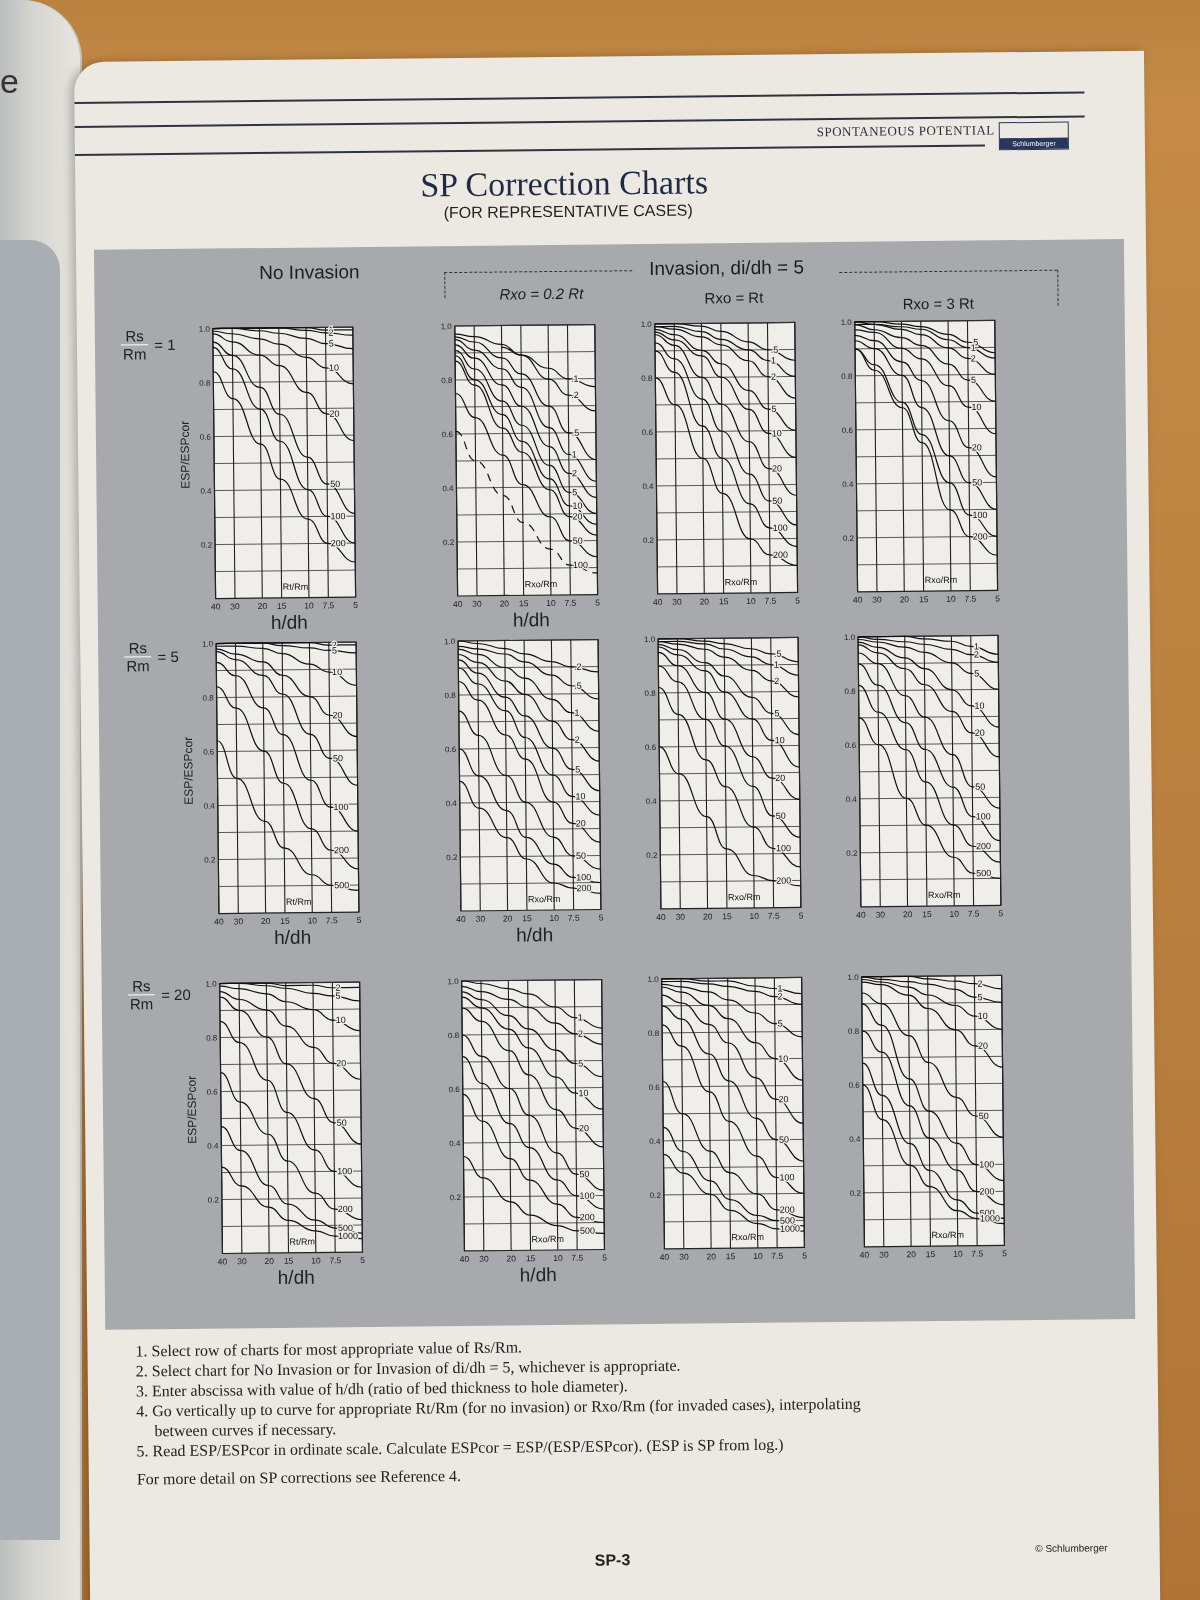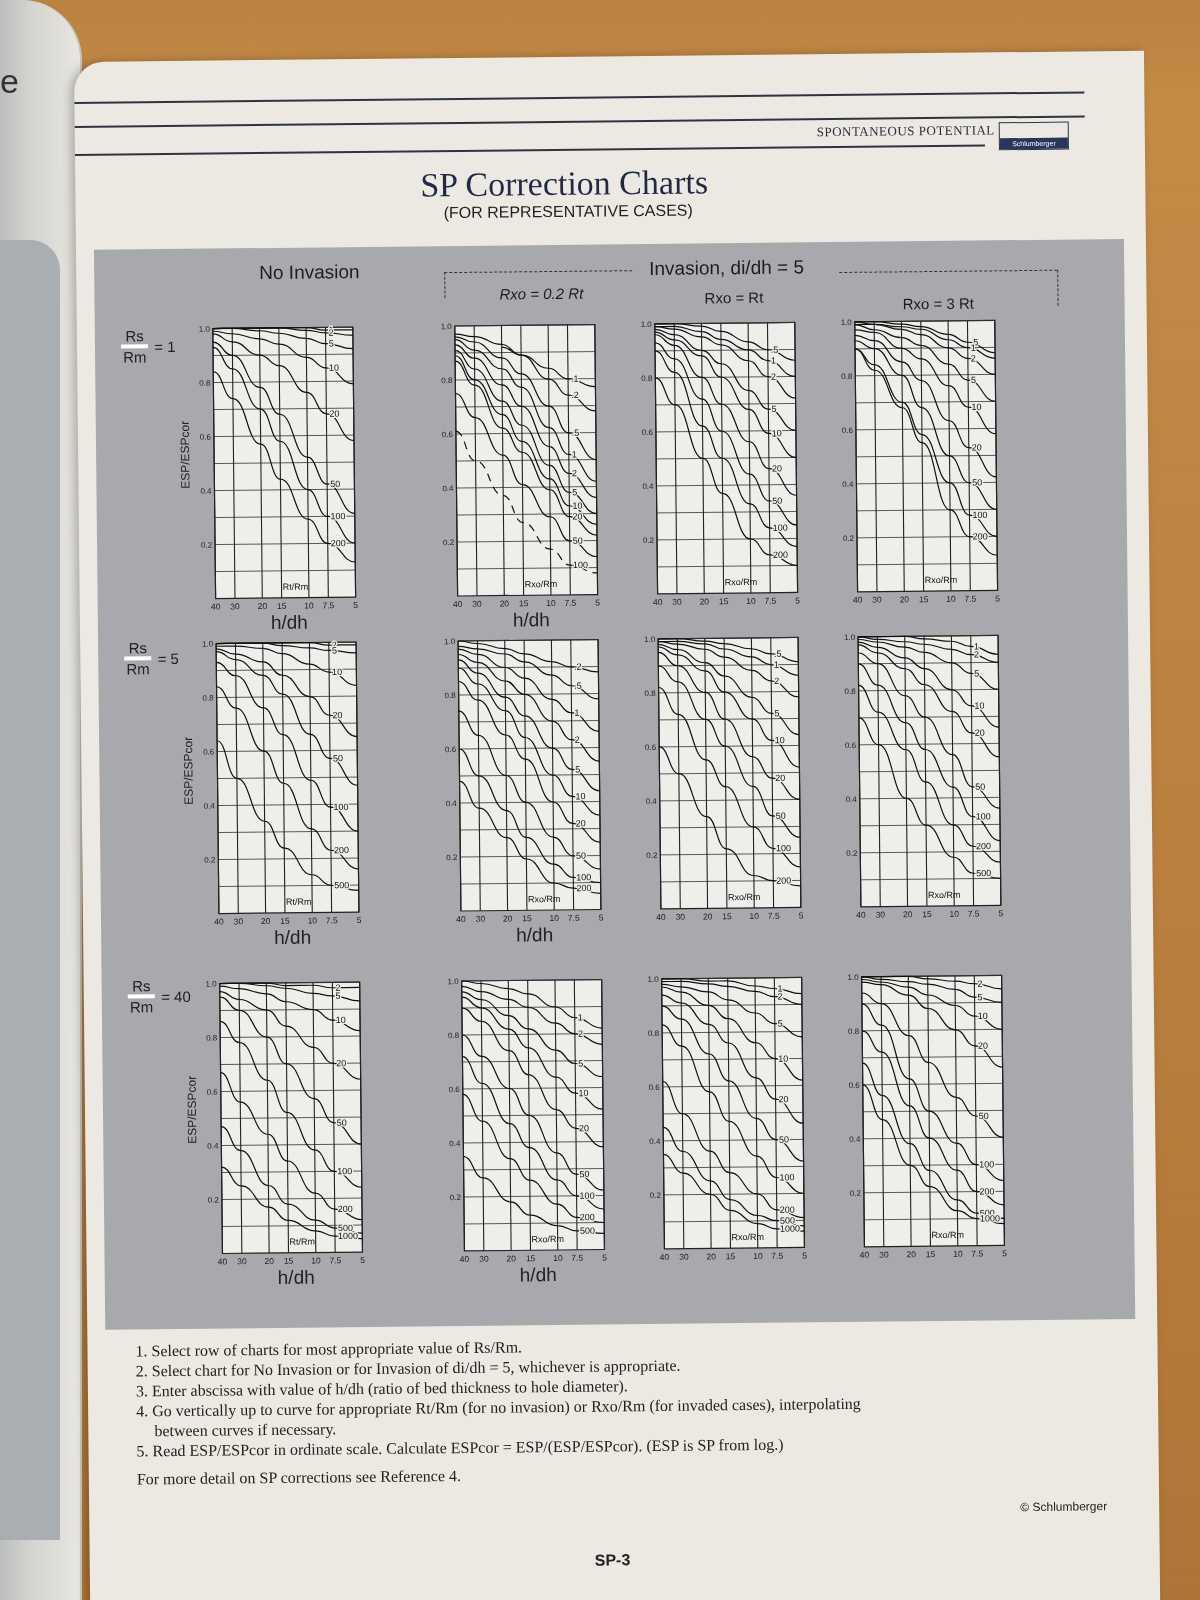--- a/index.html
+++ b/index.html
@@ -23,27 +23,27 @@
   .title{position:absolute;left:345px;top:108px;font-family:"Liberation Serif",serif;
         font-size:34px;color:#1f2a44;}
   .subtitle{position:absolute;left:368px;top:146px;font-size:16px;color:#222;}
   .panel{position:absolute;left:18px;top:188px;width:1030px;height:1080px;background:#a7a9ad;}
   .col-head{position:absolute;font-size:19px;color:#1d1d1d;}
   .sub-head{position:absolute;font-size:15px;color:#1d1d1d;}
   .dash{position:absolute;border-top:1.5px dashed #333;height:0;}
   .vdash{position:absolute;border-left:1.5px dashed #333;width:0;}
   .row-label{position:absolute;font-size:15px;color:#222;}
   .row-label .frac{display:inline-block;text-align:center;vertical-align:middle;}
-  .row-label .num{display:block;border-bottom:4px solid #ffffff;padding:0 2px;}
+  .row-label .num{display:block;border-bottom:1px solid #ffffff;padding:0 2px;}
   .row-label .den{display:block;padding:0 2px;text-align:right;}
   .row-label .eq{vertical-align:middle;margin-left:6px;}
   .ylabel{position:absolute;font-size:12px;color:#222;transform:rotate(-90deg);transform-origin:left top;white-space:nowrap;}
   .chart{position:absolute;}
   .xlabel{position:absolute;font-size:19px;color:#222;}
-  .copyright{position:absolute;right:30px;top:1260px;font-size:12px;color:#222;}
+  .copyright{position:absolute;right:30px;top:1303px;font-size:10px;color:#222;}
   .steps{position:absolute;left:48px;top:1280px;width:1000px;font-family:"Liberation Serif",serif;
         font-size:16px;color:#222;line-height:20px;}
   .steps p{margin:0;}
   .steps .indent{padding-left:18px;}
   .steps .more{margin-top:8px;}
   .pagenum{position:absolute;left:505px;top:1495px;font-size:16px;font-weight:bold;color:#222;}
 </style>
 </head>
 <body>
 
@@ -74,21 +74,21 @@
     <div class="sub-head" style="left:610px;top:46px;">Rxo = Rt</div>
     <div class="sub-head" style="left:808px;top:54px;">Rxo = 3 Rt</div>
 
     <div class="row-label" style="left:26px;top:78px;">
       <span class="frac"><span class="num">Rs</span><span class="den">Rm</span></span><span class="eq">= 1</span>
     </div>
     <div class="row-label" style="left:26px;top:390px;">
       <span class="frac"><span class="num">Rs</span><span class="den">Rm</span></span><span class="eq">= 5</span>
     </div>
     <div class="row-label" style="left:26px;top:728px;">
-      <span class="frac"><span class="num">Rs</span><span class="den">Rm</span></span><span class="eq">= 40</span>
+      <span class="frac"><span class="num">Rs</span><span class="den">Rm</span></span><span class="eq">= 20</span>
     </div>
 
     <div class="ylabel" style="left:82px;top:240px;">ESP/ESPcor</div>
     <div class="ylabel" style="left:82px;top:556px;">ESP/ESPcor</div>
     <div class="ylabel" style="left:82px;top:895px;">ESP/ESPcor</div>
 
     <div id="charts">
         <div class="chart" style="left: 90px; top: 72px;"><svg width="200" height="310">
             <g transform="translate(28,8)">
               <rect x="0" y="0" width="140" height="270" fill="#efeeea" stroke="#222" stroke-width="1.2"></rect>

